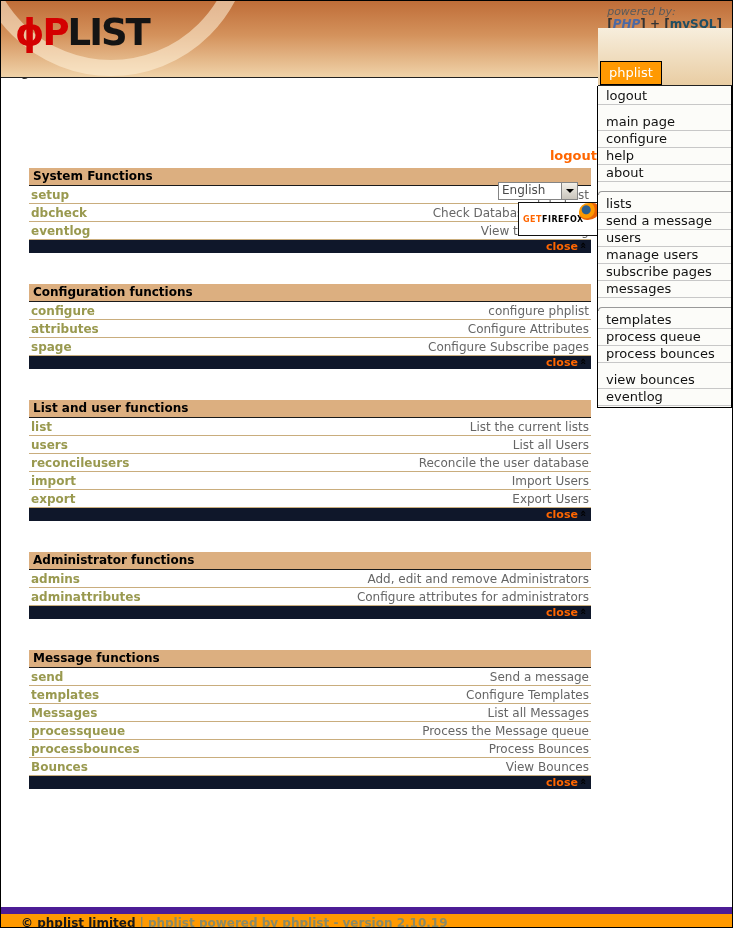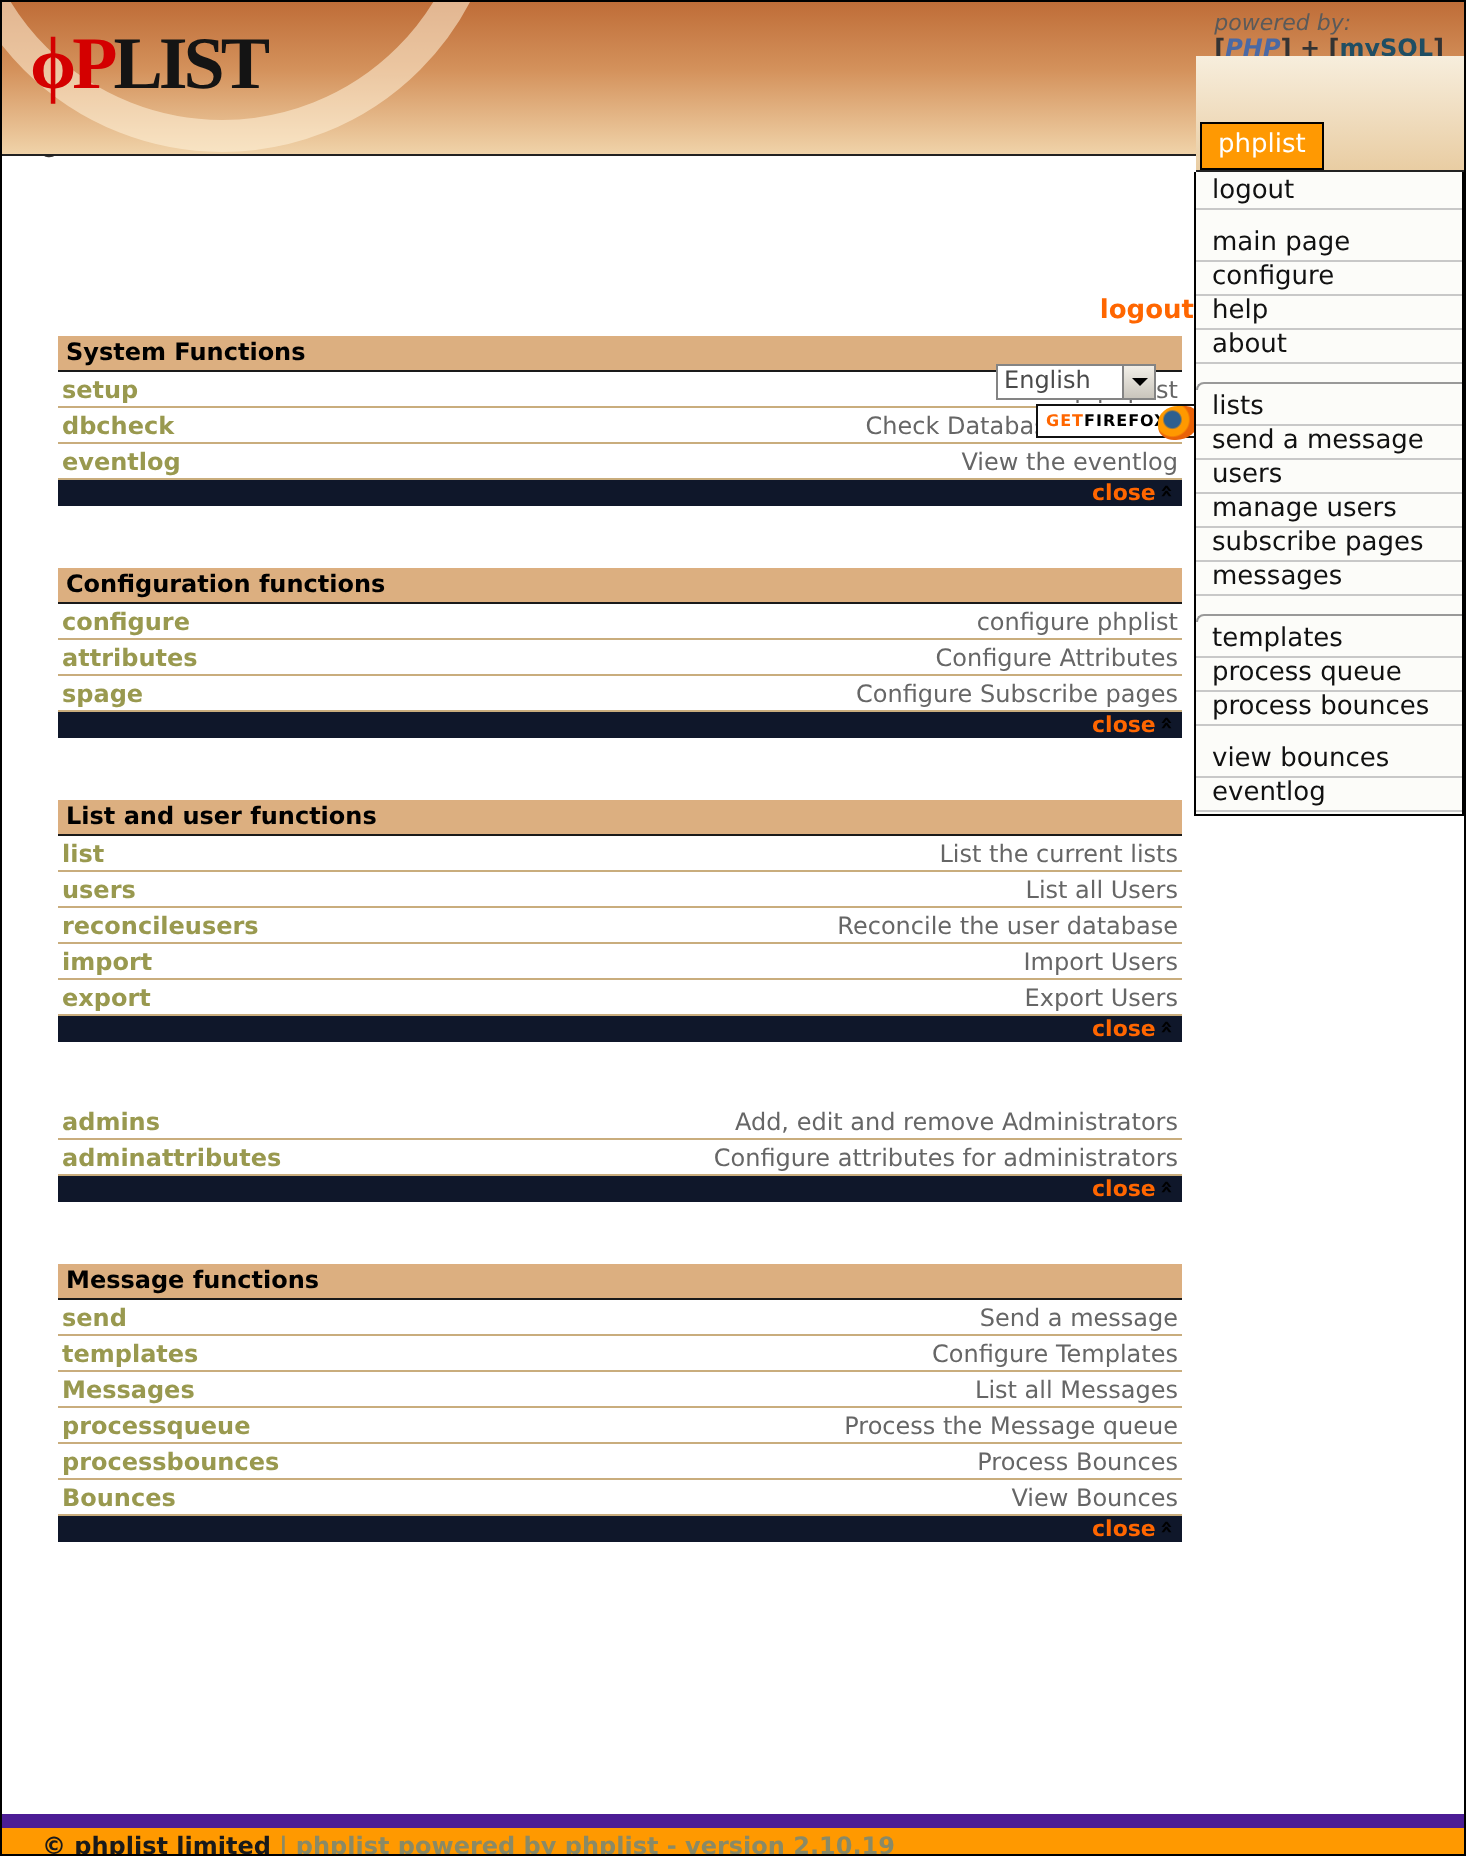--- a/index.html
+++ b/index.html
@@ -9,21 +9,21 @@
 
   
   .banner { position:absolute; top:0; left:0; width:731px; height:77px;
             background:linear-gradient(180deg,#bf6d38 0%,#d4925c 45%,#f0d3a9 100%);
             border-bottom:1px solid #222; overflow:hidden; }
   .arc1 { position:absolute; left:-30px; top:-205px; width:280px; height:280px;
           border:16px solid rgba(255,243,219,.55); border-radius:50%; }
   .arc2 { position:absolute; left:575px; top:28px; width:240px; height:240px;
           border:12px solid rgba(255,240,215,.35); border-radius:50%; }
   .logo { position:absolute; left:14px; top:12px; font-size:37px; font-weight:bold;
-          letter-spacing:-2px; line-height:40px;font-family:Liberation Serif, serif; }
+          letter-spacing:-2px; line-height:40px; }
   .logo .mark { color:#d40000; }
   .logo .rest { color:#141414; }
   .powered { position:absolute; right:10px; top:4px; font-size:11px; line-height:13px; }
   .powered .pb-label { color:#5a5a5a; font-style:italic; }
   .powered .pb-line2 { font-size:12px; font-weight:bold; color:#333; }
   .powered .php { color:#4a69a5; font-style:italic; }
   .powered .mysql { color:#1f4e63; }
 
   
   .cream-panel { position:absolute; left:597px; top:27px; width:134px; height:58px;
@@ -54,21 +54,21 @@
                  background:#fff; border:1px solid #848484; display:flex;
                  align-items:flex-start; cursor:pointer; }
   .lang-select .val { font-size:12px; color:#4a4a4a; padding-left:3px; }
   .lang-select .btn { margin-left:auto; width:16px; height:16px;
                       background:linear-gradient(#f2efe8,#c9c5bc);
                       border-left:1px solid #848484; display:flex;
                       align-items:center; justify-content:center; }
   .lang-select .tri { width:0; height:0; border-left:4px solid transparent;
                       border-right:4px solid transparent; border-top:4px solid #000; }
 
-  .ff-btn { position:absolute; top:201px; left:517px; width:80px; height:17px;
+  .ff-btn { position:absolute; top:201px; left:517px; width:80px; height:34px;
             background:#fff; border:1px solid #111; display:flex; align-items:center;
             padding-left:4px; cursor:pointer; }
   .ff-btn .get { font-size:8px; font-weight:bold; color:#ff6600; letter-spacing:.5px; }
   .ff-btn .fox-name { font-size:8px; font-weight:bold; color:#000; letter-spacing:.5px; }
   .ff-btn .fox { position:absolute; right:-2px; top:0; width:20px; height:17px;
                  background:radial-gradient(circle at 36% 40%, #2d5f8f 0 4px, #ff9900 5px 8px, #e96207 9px);
                  border-radius:50% 30% 55% 40%; }
 
   
   .tables { margin:88px 0 0 28px; width:562px; }
@@ -222,20 +222,21 @@
         <span class="desc">Import Users</span>
       </div>
       <div class="srow">
         <span class="lnk">export</span>
         <span class="desc">Export Users</span>
       </div>
       <div class="sec-close"><span class="cl">close</span><span class="chev"></span></div>
     </div>
 
     <div class="section">
+      <div class="sec-header">Administrator functions</div>
       <div class="srow">
         <span class="lnk">admins</span>
         <span class="desc">Add, edit and remove Administrators</span>
       </div>
       <div class="srow">
         <span class="lnk">adminattributes</span>
         <span class="desc">Configure attributes for administrators</span>
       </div>
       <div class="sec-close"><span class="cl">close</span><span class="chev"></span></div>
     </div>

